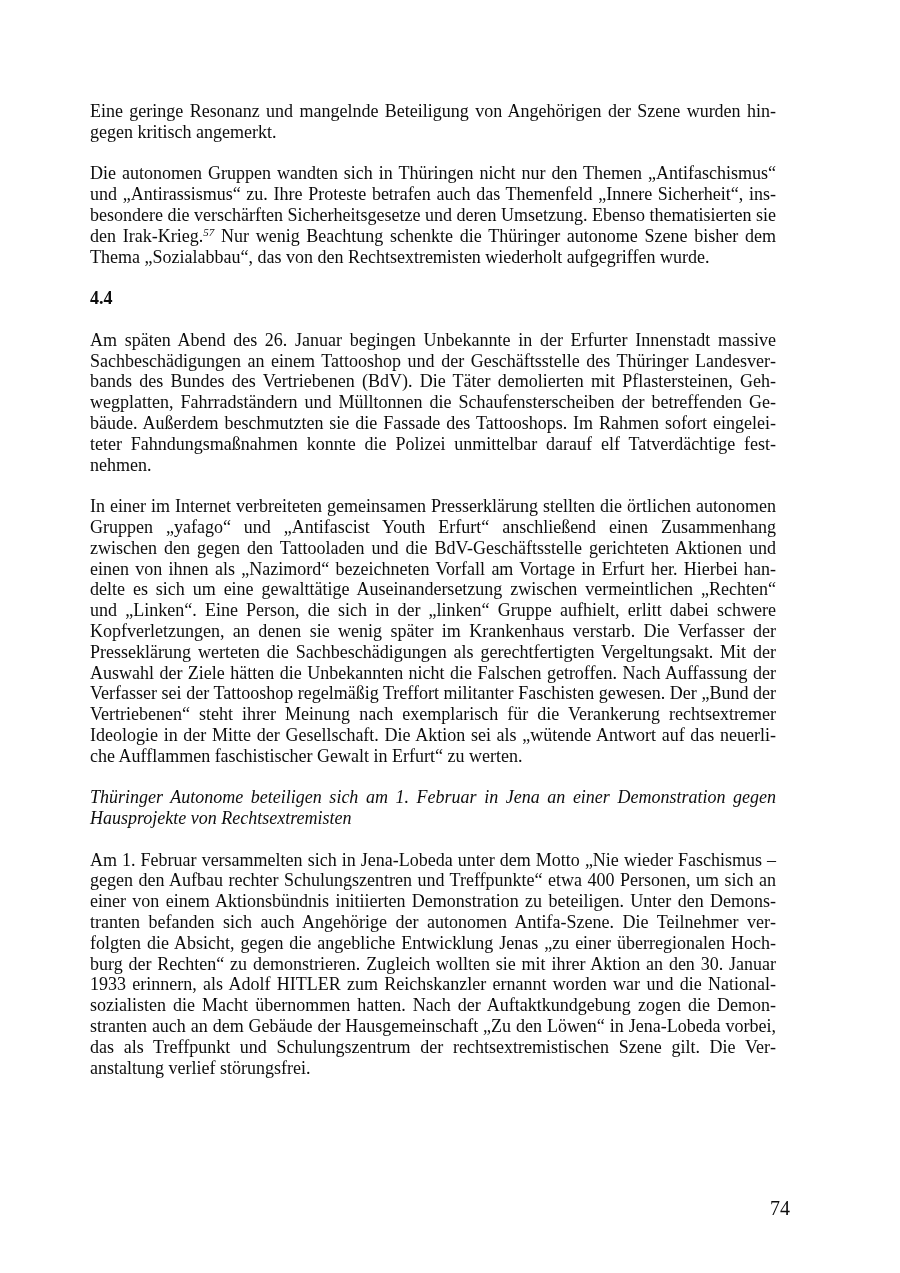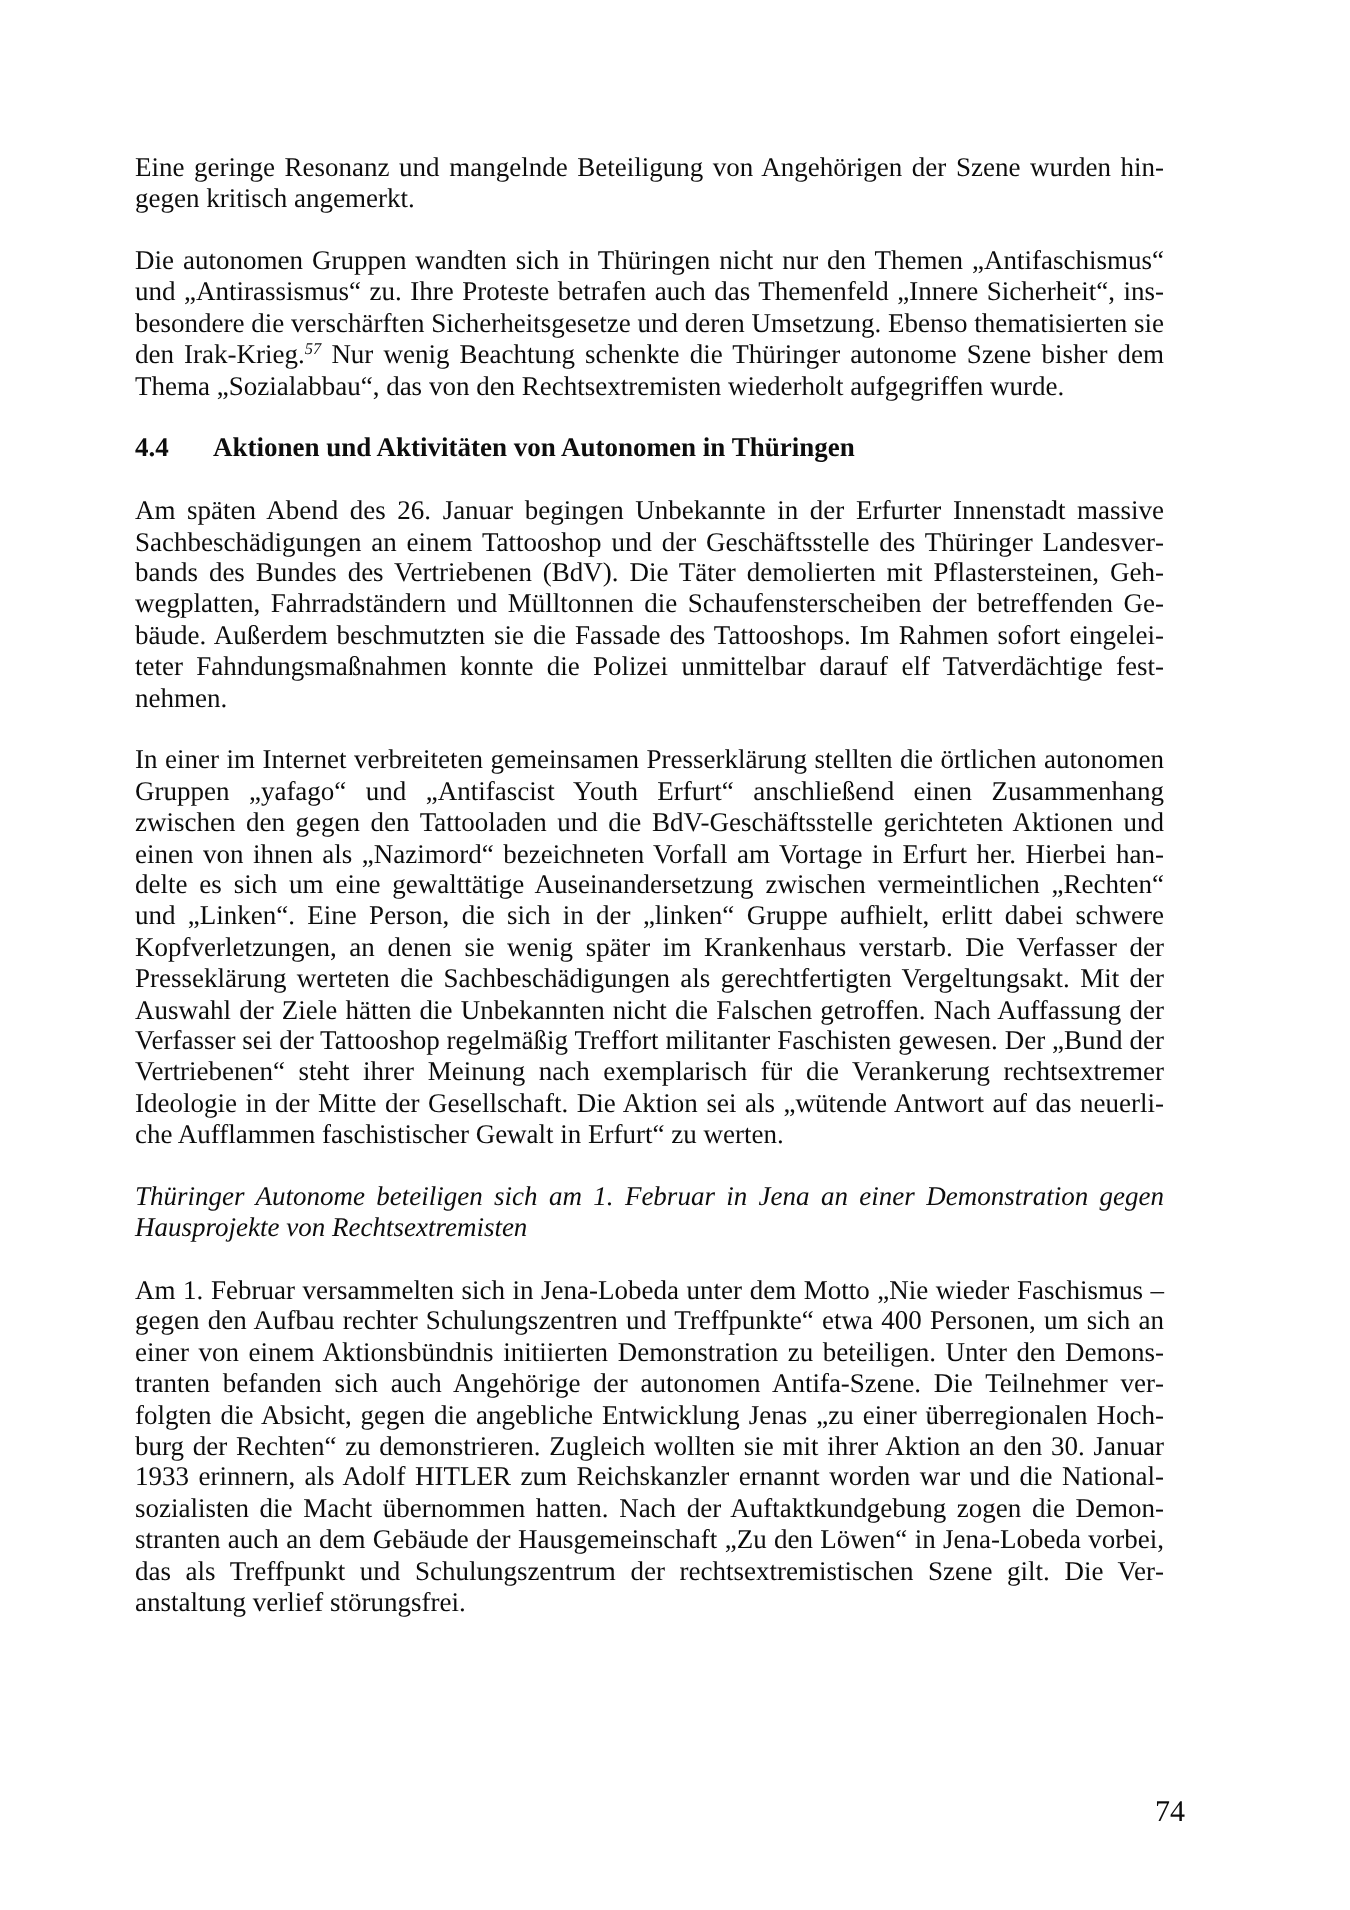--- a/index.html
+++ b/index.html
@@ -87,21 +87,20 @@
 <div class="page">
 
   <div class="text-block">
 
     <p class="para">Eine geringe Resonanz und mangelnde Beteiligung von Angehörigen der Szene wurden hin­gegen kritisch angemerkt.</p>
 
     <p class="para"><span>Die autonomen Gruppen wandten sich in Thüringen nicht nur den Themen „Antifaschismus“ und „Antirassismus“ zu. Ihre Proteste betrafen auch das Themenfeld „Innere Sicherheit“, ins­besondere die verschärften Sicherheitsgesetze und deren Umsetzung. Ebenso thematisierten sie den Irak-Krieg.</span><sup class="fnref">57</sup><span> Nur wenig Beachtung schenkte die Thüringer autonome Szene bisher dem Thema „Sozialabbau“, das von den Rechtsextremisten wiederholt aufgegriffen wurde.</span></p>
 
     <h2 class="section-heading">
       <span class="hnum">4.4</span>
-      <span class="htitle">Aktionen und Aktivitäten von Autonomen in Thüringen</span>
     </h2>
 
 
     <p class="para">Am späten Abend des 26. Januar begingen Unbekannte in der Erfurter Innenstadt massive Sachbeschädigungen an einem Tattooshop und der Geschäftsstelle des Thüringer Landesver­bands des Bundes des Vertriebenen (BdV). Die Täter demolierten mit Pflastersteinen, Geh­wegplatten, Fahrradständern und Mülltonnen die Schaufensterscheiben der betreffenden Ge­bäude. Außerdem beschmutzten sie die Fassade des Tattooshops. Im Rahmen sofort eingelei­teter Fahndungsmaßnahmen konnte die Polizei unmittelbar darauf elf Tatverdächtige fest­nehmen.</p>
 
     <p class="para">In einer im Internet verbreiteten gemeinsamen Presserklärung stellten die örtlichen autono­men Gruppen „yafago“ und „Antifascist Youth Erfurt“ anschließend einen Zusammenhang zwischen den gegen den Tattooladen und die BdV-Geschäftsstelle gerichteten Aktionen und einen von ihnen als „Nazimord“ bezeichneten Vorfall am Vortage in Erfurt her. Hierbei han­delte es sich um eine gewalttätige Auseinandersetzung zwischen vermeintlichen „Rechten“ und „Linken“. Eine Person, die sich in der „linken“ Gruppe aufhielt, erlitt dabei schwere Kopfverletzungen, an denen sie wenig später im Krankenhaus verstarb. Die Verfasser der Presseklärung werteten die Sachbeschädigungen als gerechtfertigten Vergeltungsakt. Mit der Auswahl der Ziele hätten die Unbekannten nicht die Falschen getroffen. Nach Auffassung der Verfasser sei der Tattooshop regelmäßig Treffort militanter Faschisten gewesen. Der „Bund der Vertriebenen“ steht ihrer Meinung nach exemplarisch für die Verankerung rechtsextremer Ideologie in der Mitte der Gesellschaft. Die Aktion sei als „wütende Antwort auf das neuerli­che Aufflammen faschistischer Gewalt in Erfurt“ zu werten.</p>
 
     <p class="subhead">Thüringer Autonome beteiligen sich am 1. Februar in Jena an einer Demonstration gegen Hausprojekte von Rechtsextremisten</p>
 
     <p class="para">Am 1. Februar versammelten sich in Jena-Lobeda unter dem Motto „Nie wieder Faschismus – gegen den Aufbau rechter Schulungszentren und Treffpunkte“ etwa 400 Personen, um sich an einer von einem Aktionsbündnis initiierten Demonstration zu beteiligen. Unter den Demons­tranten befanden sich auch Angehörige der autonomen Antifa-Szene. Die Teilnehmer ver­folgten die Absicht, gegen die angebliche Entwicklung Jenas „zu einer überregionalen Hoch­burg der Rechten“ zu demonstrieren. Zugleich wollten sie mit ihrer Aktion an den 30. Januar 1933 erinnern, als Adolf HITLER zum Reichskanzler ernannt worden war und die National­sozialisten die Macht übernommen hatten. Nach der Auftaktkundgebung zogen die Demon­stranten auch an dem Gebäude der Hausgemeinschaft „Zu den Löwen“ in Jena-Lobeda vor­bei, das als Treffpunkt und Schulungszentrum der rechtsextremistischen Szene gilt. Die Ver­anstaltung verlief störungsfrei.</p>

